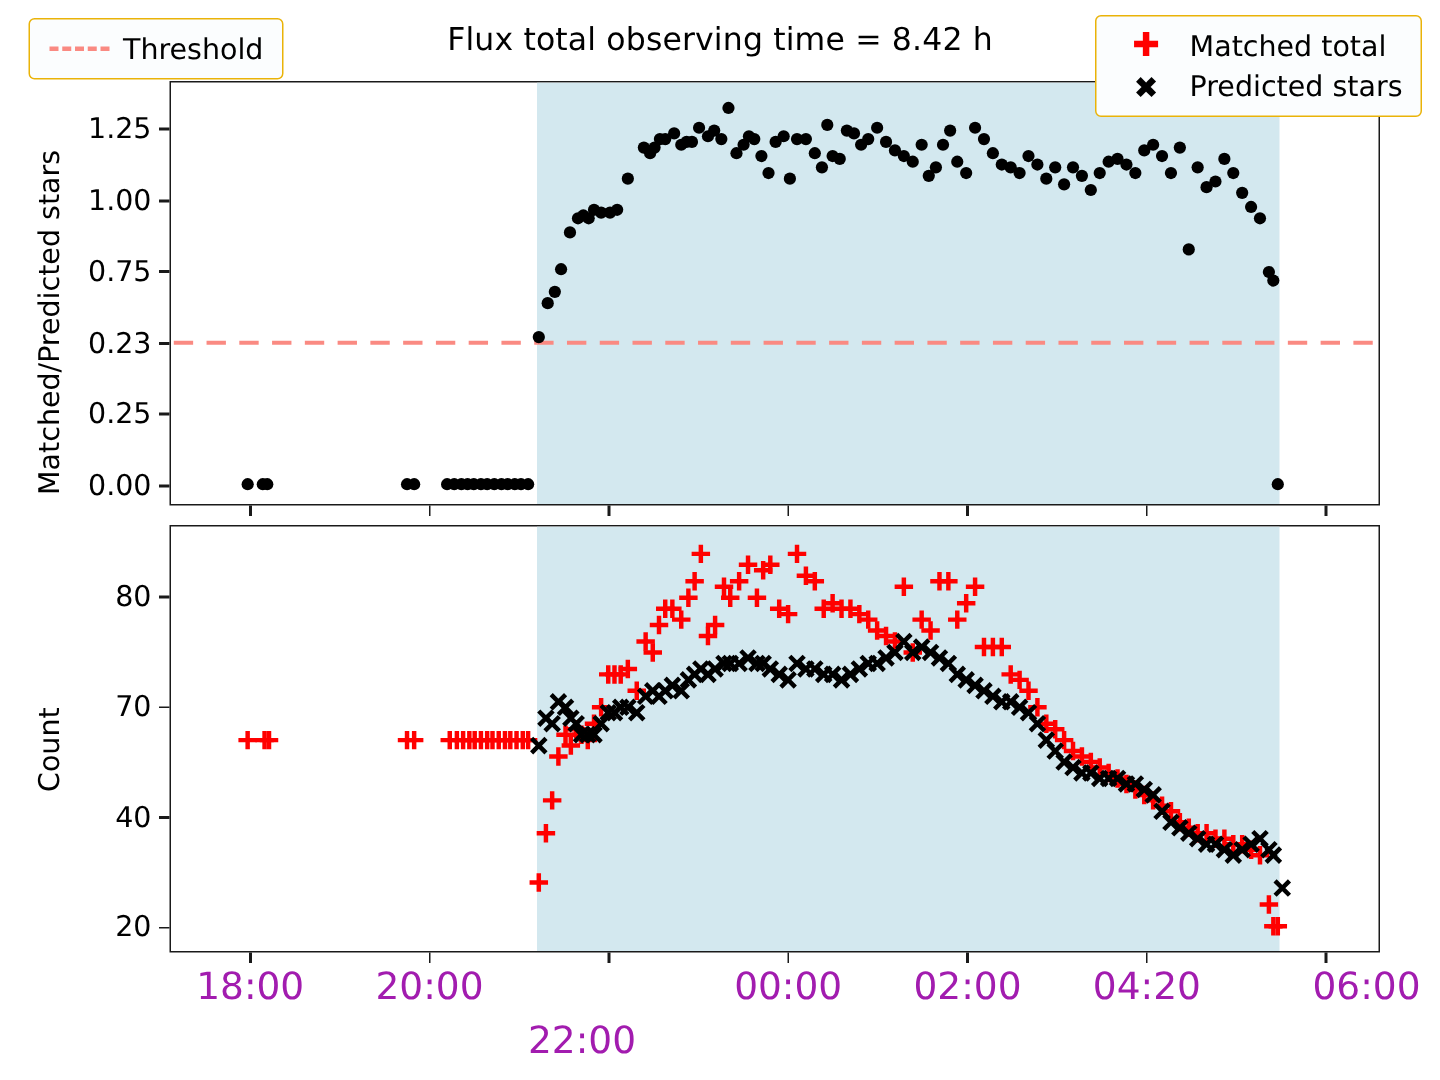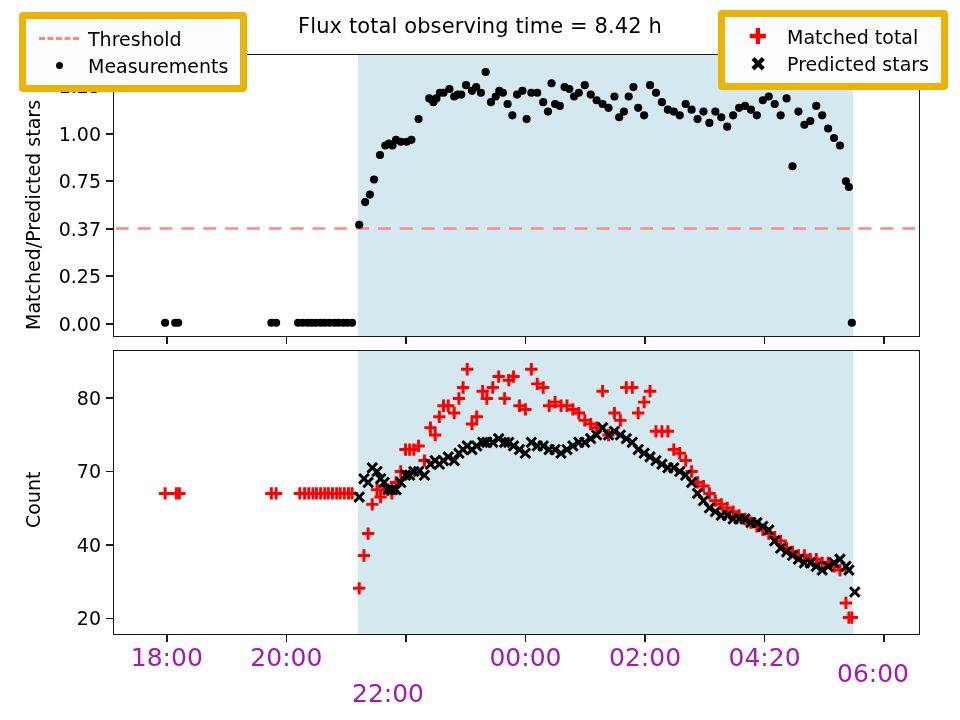--- a/index.html
+++ b/index.html
@@ -103,21 +103,21 @@
     transform: rotate(-90deg);
   }
   #ylabel-top    { left: 22px; top: 330px; }
   #ylabel-bottom { left: 22px; top: 528px; }
 
   
   .legend {
     position: absolute;
     box-sizing: border-box;
     background: #fbfdfe;
-    border: 7px solid #eab308;
+    border: 1px solid #eab308;
     border-radius: 4px;
     padding: 6px 12px 6px 10px;
   }
   #legend-top    { left: 19px; top: 12px; }
   #legend-bottom { right: 12px; top: 10px; }
   .legend-row {
     display: flex;
     align-items: center;
     height: 27px;
   }
@@ -493,21 +493,21 @@
         </svg>
     </div>
   </div>
 
   <div id="ticks-top">
       <div class="ytick-mark" style="left: 106px; top: 322.855px;"></div>
       <div class="ytick-label" style="left: 30px; width: 71px; top: 323.705px;">0.00</div>
       <div class="ytick-mark" style="left: 106px; top: 275.371px;"></div>
       <div class="ytick-label" style="left: 30px; width: 71px; top: 276.221px;">0.25</div>
       <div class="ytick-mark" style="left: 106px; top: 227.888px;"></div>
-      <div class="ytick-label" style="left: 30px; width: 71px; top: 228.738px;">0.37</div>
+      <div class="ytick-label" style="left: 30px; width: 71px; top: 228.738px;">0.23</div>
       <div class="ytick-mark" style="left: 106px; top: 180.405px;"></div>
       <div class="ytick-label" style="left: 30px; width: 71px; top: 181.255px;">0.75</div>
       <div class="ytick-mark" style="left: 106px; top: 132.922px;"></div>
       <div class="ytick-label" style="left: 30px; width: 71px; top: 133.772px;">1.00</div>
       <div class="ytick-mark" style="left: 106px; top: 85.4386px;"></div>
       <div class="ytick-label" style="left: 30px; width: 71px; top: 86.2886px;">1.25</div>
     </div>
   <div id="ticks-bottom">
       <div class="ytick-mark" style="left: 106px; top: 617.602px;"></div>
       <div class="ytick-label" style="left: 30px; width: 71px; top: 618.452px;">20</div>
@@ -532,39 +532,33 @@
       <div class="xtick-label" style="left: 286.356px;">20:00</div>
       <div class="xtick-mark" style="left: 405.061px; top: 635px;"></div>
       <div class="xtick-label" style="left: 388px; margin-top: 36px;">22:00</div>
       <div class="xtick-mark" style="left: 524.617px; top: 635px;"></div>
       <div class="xtick-label" style="left: 525.467px;">00:00</div>
       <div class="xtick-mark" style="left: 644.172px; top: 635px;"></div>
       <div class="xtick-label" style="left: 645.022px;">02:00</div>
       <div class="xtick-mark" style="left: 763.728px; top: 635px;"></div>
       <div class="xtick-label" style="left: 764.578px;">04:20</div>
       <div class="xtick-mark" style="left: 883.283px; top: 635px;"></div>
-      <div class="xtick-label" style="left: 873px; margin-top: 16px;">06:00</div>
+      <div class="xtick-label" style="left: 911px;">06:00</div>
     </div>
 
   <div class="ylabel" id="ylabel-top">Matched/Predicted stars</div>
   <div class="ylabel" id="ylabel-bottom">Count</div>
 
   <div class="legend" id="legend-top">
     <div class="legend-row">
       <span class="legend-key">
           <span class="key-dashline"></span>
         </span>
       <span class="legend-text">Threshold</span>
     </div>
-    <div class="legend-row">
-      <span class="legend-key">
-          <span class="key-dot"></span>
-        </span>
-      <span class="legend-text">Measurements</span>
-    </div>
   </div>
 
   <div class="legend" id="legend-bottom">
     <div class="legend-row">
       <span class="legend-key key-plus">✚</span>
       <span class="legend-text">Matched total</span>
     </div>
     <div class="legend-row">
       <span class="legend-key key-cross">✖</span>
       <span class="legend-text">Predicted stars</span>

